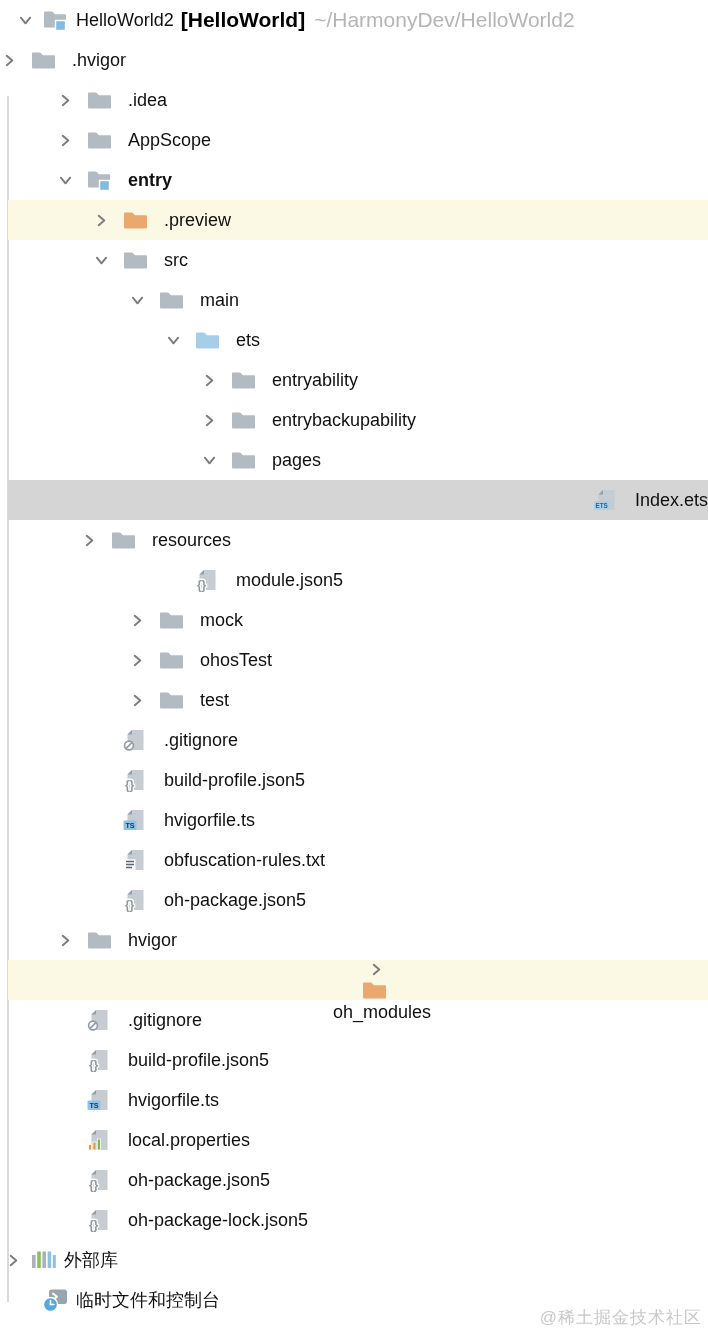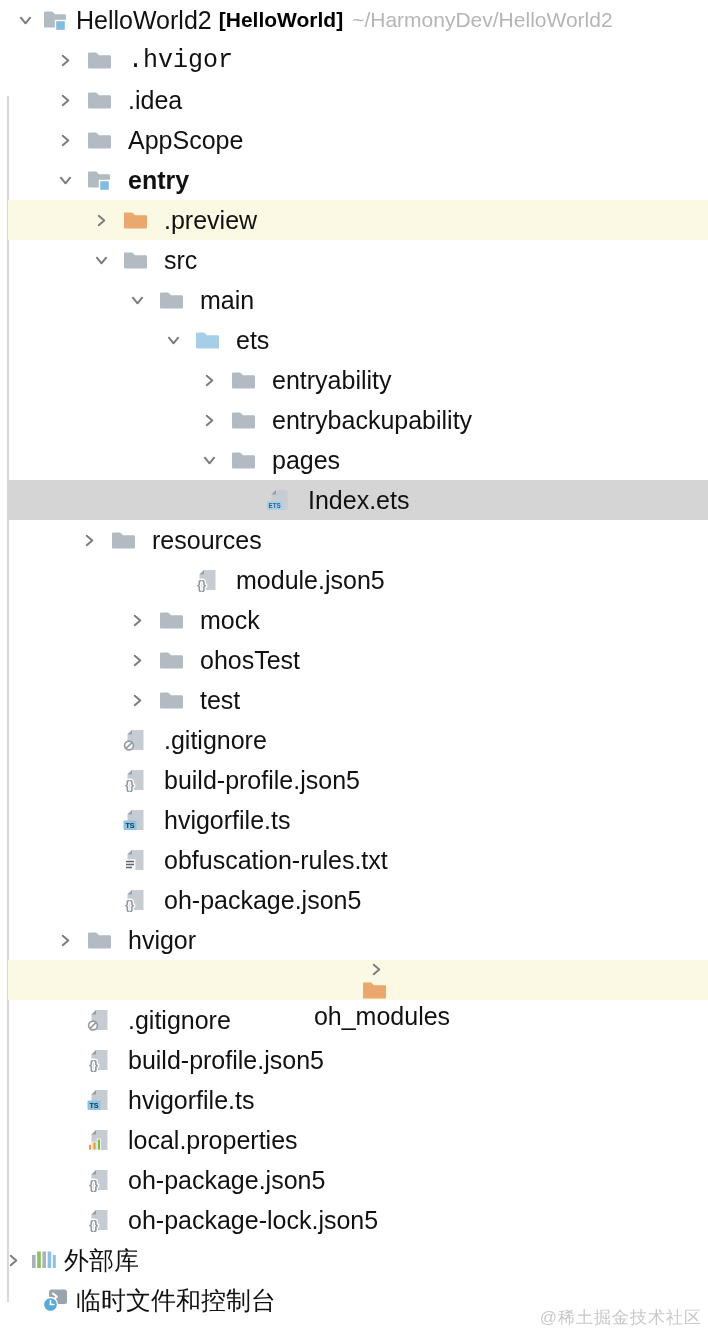--- a/index.html
+++ b/index.html
@@ -29,21 +29,21 @@
     width:18px;height:18px;margin-right:12px;flex:none;
     display:flex;align-items:center;justify-content:center;
     color:var(--chevron,#7b7b7b);
   }
   .chev svg{width:13px;height:13px;display:block;}
   .chev.down svg{transform:rotate(90deg);}
   .chev.hidden{visibility:hidden;}
   .icon{width:26px;height:24px;margin-right:16px;flex:none;display:block;}
   .lvl0 .chev{margin-right:8px;}
   .lvl0 .icon{margin-right:8px;}
-  .label{font-size:25px;color:var(--label,#111);}
+  .label{font-size:18px;color:var(--label,#111);}
   .label.bold{font-weight:bold;}
   .alias{font-weight:bold;font-size:21px;margin-left:7px;color:#000;}
   .path{font-size:21px;margin-left:9px;color:var(--path-gray,#b5b5b5);}
   .c-folder,.c-project,.c-module{color:var(--folder-gray,#b2bac2);}
   .c-folder-orange{color:var(--folder-orange,#eaa76e);}
   .c-folder-blue{color:var(--folder-blue,#a7cee9);}
   .c-libs,.c-scratch,.c-file-ets,.c-file-ts,.c-file-json5,.c-file-ignore,.c-file-txt,.c-file-props{color:var(--folder-gray,#b2bac2);}
   .watermark{
     position:absolute;right:6px;top:1306px;font-size:17px;
     color:var(--watermark,#c8c8c8);letter-spacing:1px;
@@ -134,21 +134,21 @@
             <use href="#ic-chev"></use>
           </svg>
     </span>
     <svg class="icon c-project" viewBox="0 0 26 24">
           <use href="#ic-module"></use>
         </svg>
     <span class="label">HelloWorld2</span>
         <span class="alias">[HelloWorld]</span>
         <span class="path">~/HarmonyDev/HelloWorld2</span>
   </div>
-      <div class="row lvl1" style="padding-left: 56px; font-family: Liberation Mono, monospace;">
+      <div class="row lvl1" style="">
     <span class="chev">
       <svg viewBox="0 0 14 14">
             <use href="#ic-chev"></use>
           </svg>
     </span>
     <svg class="icon c-folder" viewBox="0 0 26 24">
           <use href="#ic-folder"></use>
         </svg>
     <span class="label">.hvigor</span>
   </div>
@@ -255,21 +255,21 @@
     <span class="chev down">
       <svg viewBox="0 0 14 14">
             <use href="#ic-chev"></use>
           </svg>
     </span>
     <svg class="icon c-folder" viewBox="0 0 26 24">
           <use href="#ic-folder"></use>
         </svg>
     <span class="label">pages</span>
   </div>
-      <div class="row lvl6 hl-selected" style="padding-left: 236px;">
+      <div class="row lvl6 hl-selected" style="padding-left: 236px; justify-content: flex-end;">
     <span class="chev hidden">
       <svg viewBox="0 0 14 14">
             <use href="#ic-chev"></use>
           </svg>
     </span>
     <svg class="icon c-file-ets" viewBox="0 0 26 24">
           <use href="#ic-file-ets"></use>
         </svg>
     <span class="label">Index.ets</span>
   </div>

